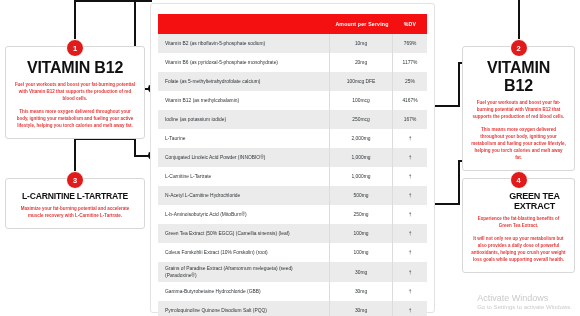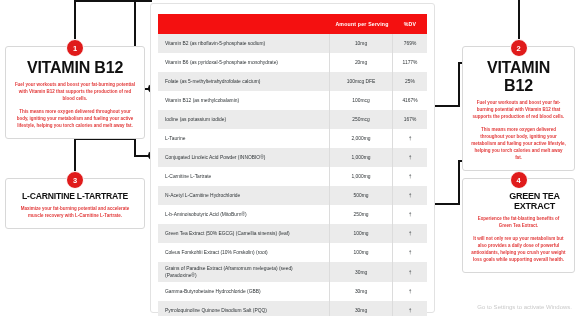--- a/index.html
+++ b/index.html
@@ -208,16 +208,17 @@
   </div>
 
   <div class="card" id="card4">
     <div class="badge">4</div>
     <h3 style="font-size:9px;margin-left:32px;">GREEN TEA EXTRACT</h3>
     <p>Experience the fat-blasting benefits of Green Tea Extract.</p>
     <p>It will not only rev up your metabolism but also provides a daily dose of powerful antioxidants, helping you crush your weight loss goals while supporting overall health.</p>
   </div>
 
   <div class="wm">
+    <div class="t1">Activate Windows</div>
     <div class="t2">Go to Settings to activate Windows.</div>
   </div>
 
 </div>
 
 </body></html>

